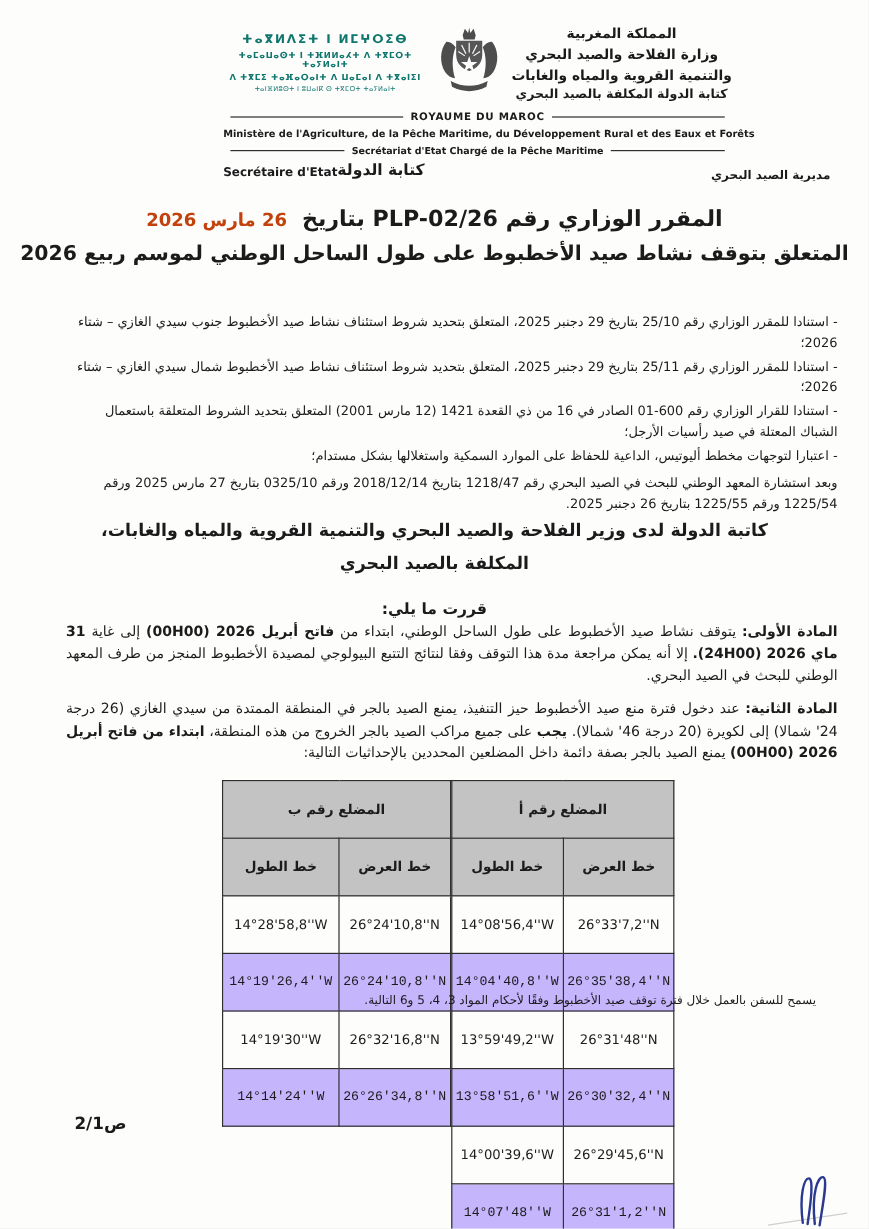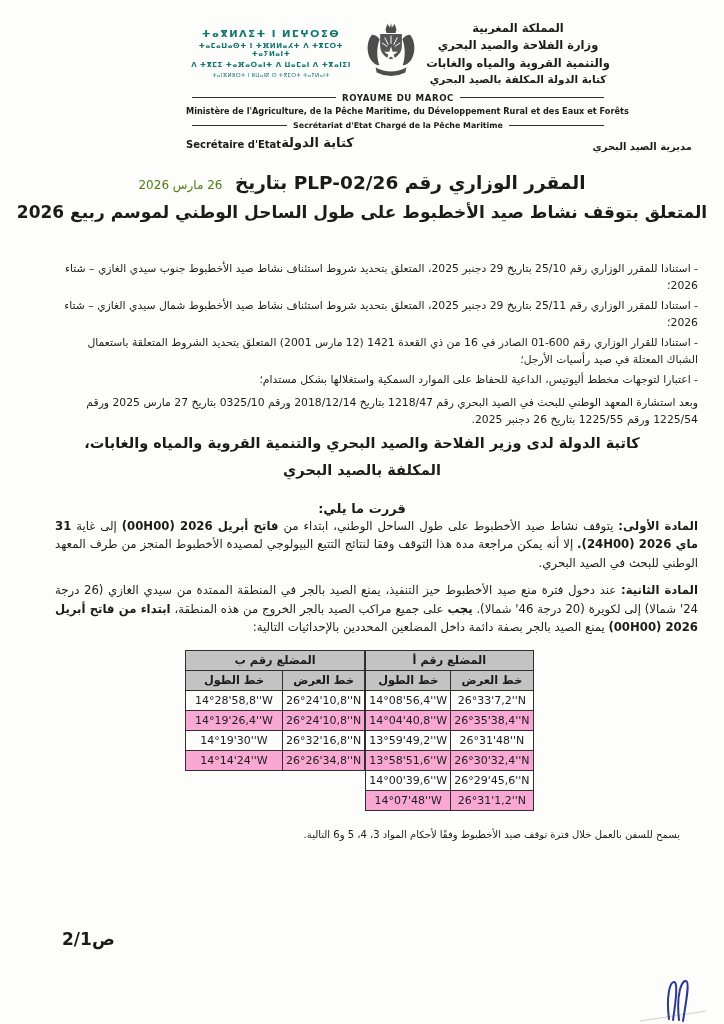--- a/index.html
+++ b/index.html
@@ -20,49 +20,49 @@
   .royaume{font-size:8.6px;font-weight:bold;letter-spacing:.6px;white-space:nowrap;}
   .ministere{font-size:8.2px;font-weight:bold;text-align:center;margin-top:3px;white-space:nowrap;}
   .secretariat{font-size:7.9px;font-weight:bold;white-space:nowrap;}
   .sec-row{display:flex;justify-content:flex-start;align-items:flex-end;margin-top:5px;}
   .sec-fr{font-size:10px;font-weight:bold;}
   .sec-ar{font-size:13px;font-weight:bold;direction:rtl;}
   .direction-line{position:absolute;top:141px;right:32px;direction:rtl;font-size:10px;font-weight:bold;}
   
   .title{position:absolute;top:172px;left:0;width:100%;text-align:center;direction:rtl;}
   .title-l1{font-size:18.5px;font-weight:bold;}
-  .stamp{color:#4d7c0f;font-size:12px;font-weight:normal;letter-spacing:2px;margin-right:6px;white-space:nowrap;}
+  .stamp{color:#c2410c;font-size:15px;font-weight:bold;letter-spacing:2px;margin-right:6px;white-space:nowrap;}
   .title-l2{font-size:17px;font-weight:bold;margin-top:9px;}
   
   .preamble{position:absolute;top:260px;right:26px;left:58px;direction:rtl;text-align:right;
             font-size:10.8px;line-height:1.58;}
   .preamble p{margin:0 0 3px 0;}
   .preamble p.last{margin-top:6px;}
   
   .decision{position:absolute;top:430px;left:0;width:100%;text-align:center;direction:rtl;
             font-weight:bold;font-size:14.5px;line-height:1.85;}
   .decision .intro{font-size:13px;margin-top:13px;}
   
   .articles{position:absolute;top:517px;right:26px;left:55px;direction:rtl;text-align:justify;
             font-size:11.7px;line-height:1.58;}
   .articles p{margin:0 0 9px 0;}
   .art-label{font-weight:bold;}
   .b{font-weight:bold;}
   
   .coord-wrap{position:absolute;top:650px;left:185px;display:flex;flex-direction:row-reverse;}
   table.coord{border-collapse:collapse;direction:rtl;}
   table.coord th,table.coord td{border:1px solid #2f2f2f;text-align:center;font-size:11px;
-            height:17px;padding:1px 3px;}
+            height:17px;padding:15px 3px;}
   table.coord th{background:#c3c3c3;font-weight:bold;font-size:11.3px;}
   table.coord td{direction:ltr;}
-  tr.g td{background:#f9a8d4;}
+  tr.g td{background:#c4b5fd;font-family:Liberation Mono, monospace;}
   .col-alat{width:70px;}.col-alon{width:68px;}.col-blat{width:82px;}.col-blon{width:97px;}
   
   .note{position:absolute;top:829px;right:44px;direction:rtl;font-size:10px;}
-  .pagenum{position:absolute;top:929px;left:62px;direction:rtl;font-size:17px;font-weight:bold;}
+  .pagenum{position:absolute;top:929px;left:62px;direction:rtl;font-size:14px;font-weight:bold;}
   .paraph{position:absolute;top:974px;left:638px;}
 </style>
 </head>
 <body>
 
 <div class="page">
 
   <div class="header">
     <div class="header-top">
       <div class="tifinagh">

